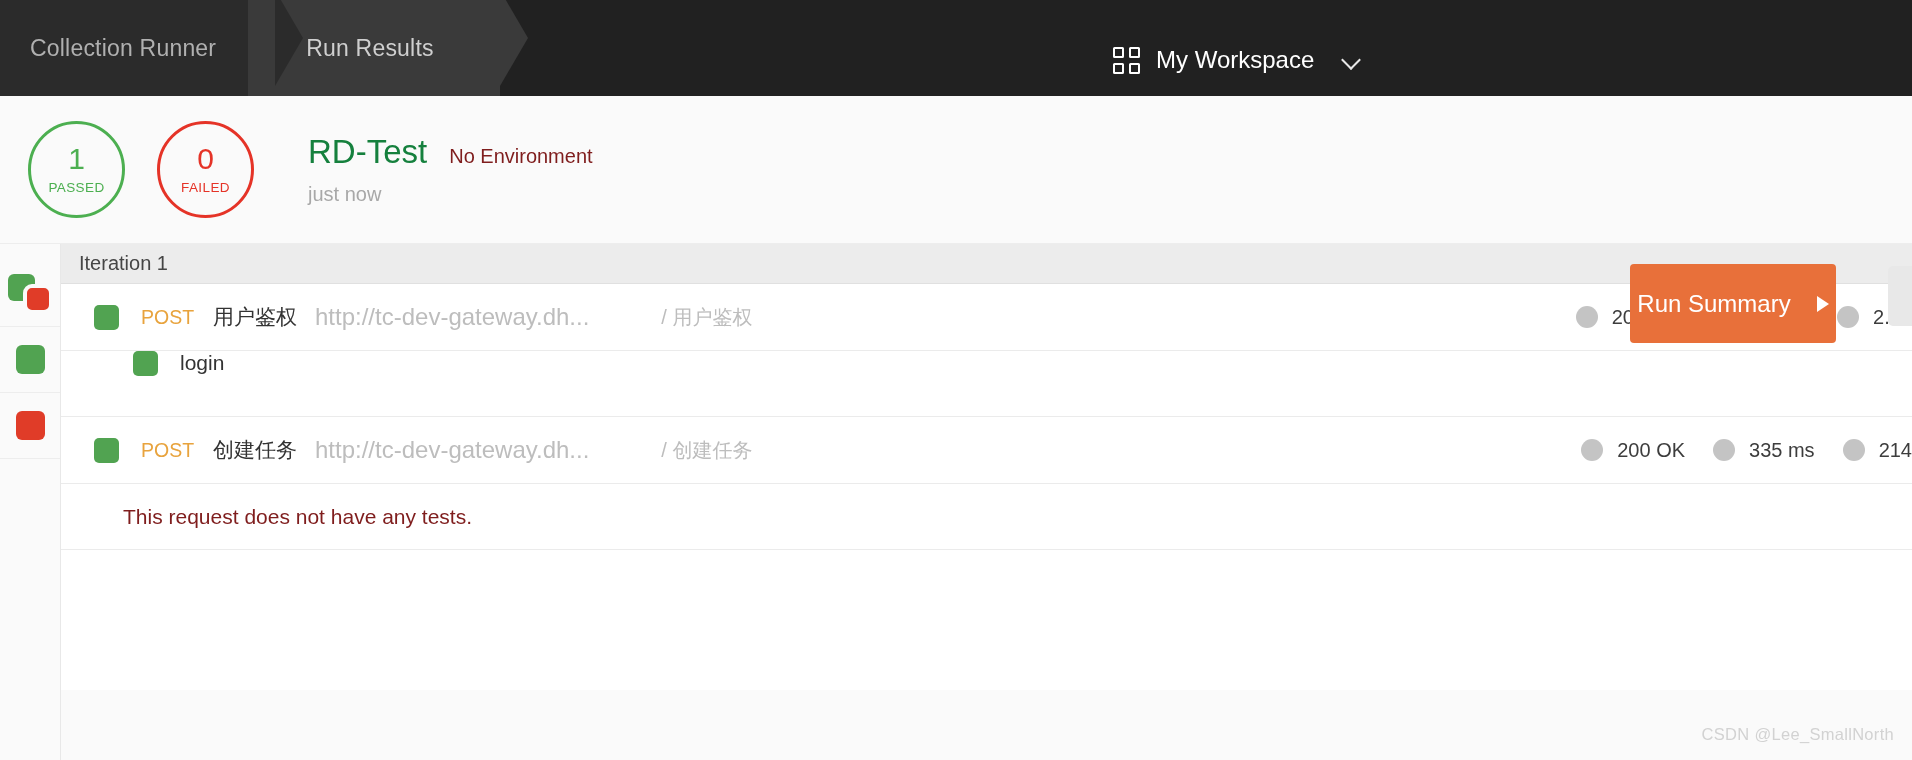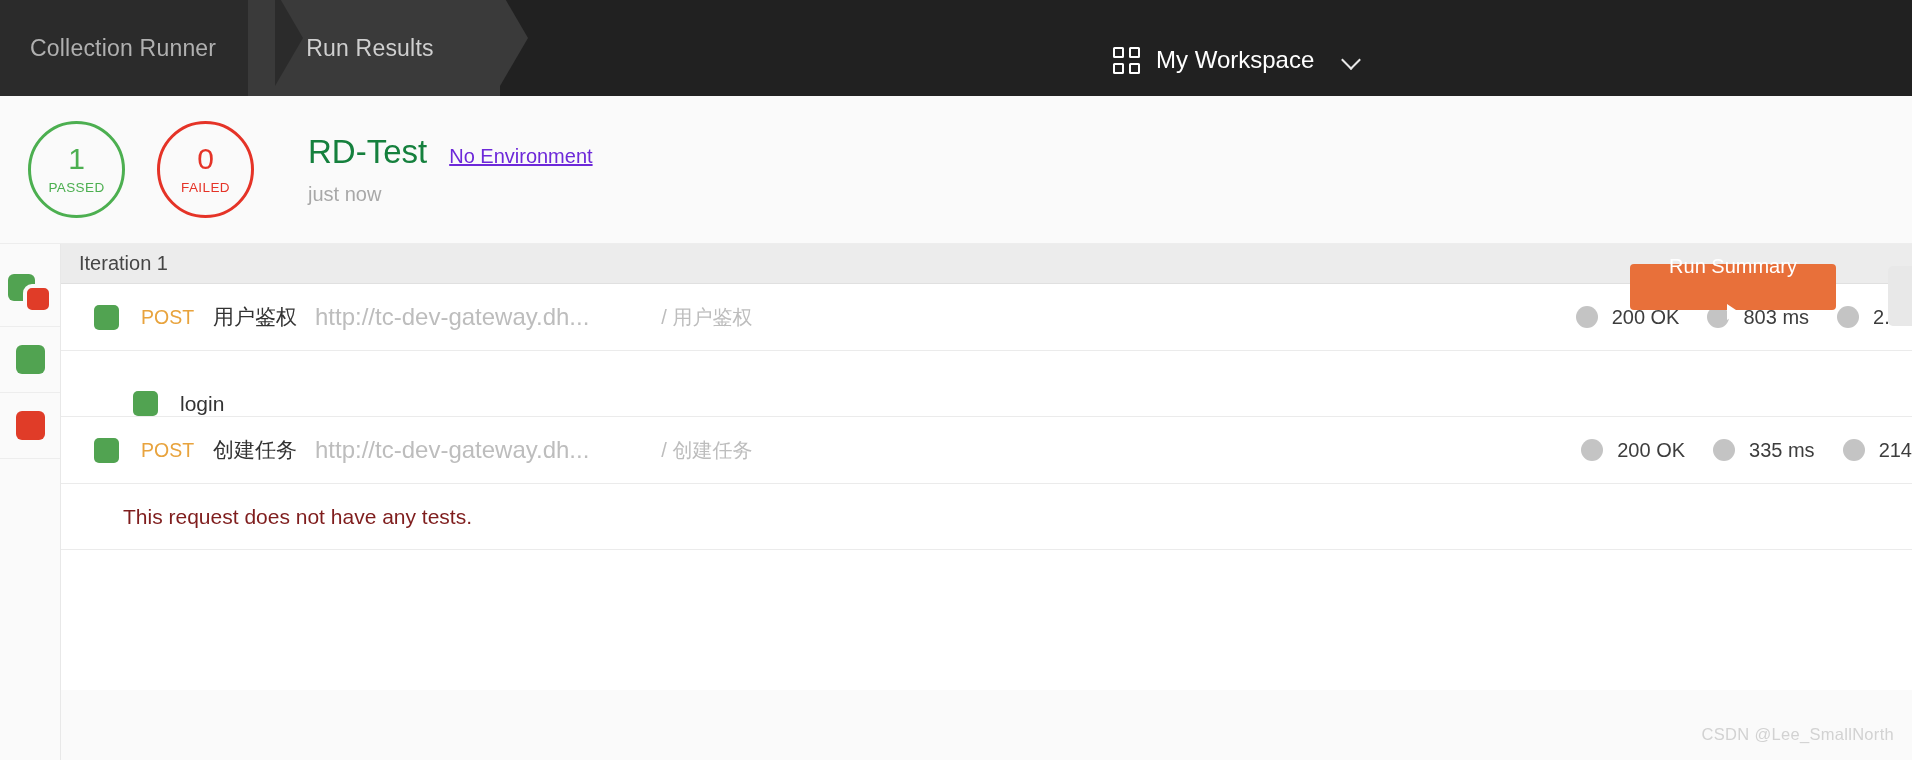--- a/index.html
+++ b/index.html
@@ -77,32 +77,31 @@
     margin-right: 32px;
   }
   .stat.passed { border: 3px solid #4caf50; color: #4caf50; }
   .stat.failed { border: 3px solid #e53327; color: #e53327; }
   .stat .num { font-size: 30px; line-height: 1; margin-bottom: 6px; }
   .stat .lbl { font-size: 13.5px; letter-spacing: .4px; }
 
   .meta { margin-left: 22px; }
   .meta-top { display: flex; align-items: baseline; gap: 22px; }
   .run-title { font-size: 33px; color: #15803d; font-weight: normal; }
-  .run-env { font-size: 20px; color: #6d28d9; text-decoration: underline; }
+  .run-env { font-size: 20px; color: #7f1d1d; }
   .run-time { font-size: 20px; color: #a8a8a8; margin-top: 12px; }
 
   .btn-summary {
     position: absolute; left: 1630px; top: 168px;
-    width: 206px; height: 46px;
+    width: 206px; height: 79px;
     background: #e8703a; color: #ffffff;
     border: none; border-radius: 4px;
-    font-size: 20px; font-family: inherit;
+    font-size: 24px; font-family: inherit;
     display: flex; align-items: center; justify-content: center; gap: 26px;
     cursor: pointer;
-    flex-direction: column;
   }
   .tri { width: 0; height: 0; border-top: 8px solid transparent; border-bottom: 8px solid transparent; border-left: 12px solid #fff; }
   .btn-ghost {
     position: absolute; left: 1888px; top: 170px;
     width: 60px; height: 60px;
     background: #e8e8e8; border: none; border-radius: 5px;
     cursor: pointer;
   }
 
   
@@ -137,21 +136,21 @@
   .method { color: #e8a33d; font-size: 19.5px; margin-left: 22px; width: 56px; }
   .req-name { font-size: 21px; color: #333333; margin-left: 16px; white-space: nowrap; }
   .req-url { font-size: 24px; color: #bdbdbd; margin-left: 18px; white-space: nowrap; }
   .req-path { font-size: 20px; color: #bdbdbd; margin-left: 72px; white-space: nowrap; }
   .metrics { margin-left: auto; display: flex; align-items: center; padding-right: 0; }
   .metric { display: flex; align-items: center; gap: 14px; margin-left: 28px; white-space: nowrap; }
   .dot { width: 22px; height: 22px; border-radius: 50%; background: #c4c4c4; flex: none; }
   .metric span { font-size: 20px; color: #3d3d3d; }
 
   .test-row {
-    height: 66px; display: flex; align-items: flex-end;
+    height: 66px; display: flex; align-items: flex-start;
     border-bottom: 1px solid #ebebeb; background: #ffffff;
     padding-left: 72px;
   }
   .test-row .sq { width: 25px; height: 25px; border-radius: 5px; }
   .test-name { font-size: 21px; color: #333333; margin-left: 22px; }
 
   .note-row {
     height: 66px; display: flex; align-items: center;
     border-bottom: 1px solid #ebebeb; background: #ffffff;
     padding-left: 62px; font-size: 21px; color: #7f1d1d;

